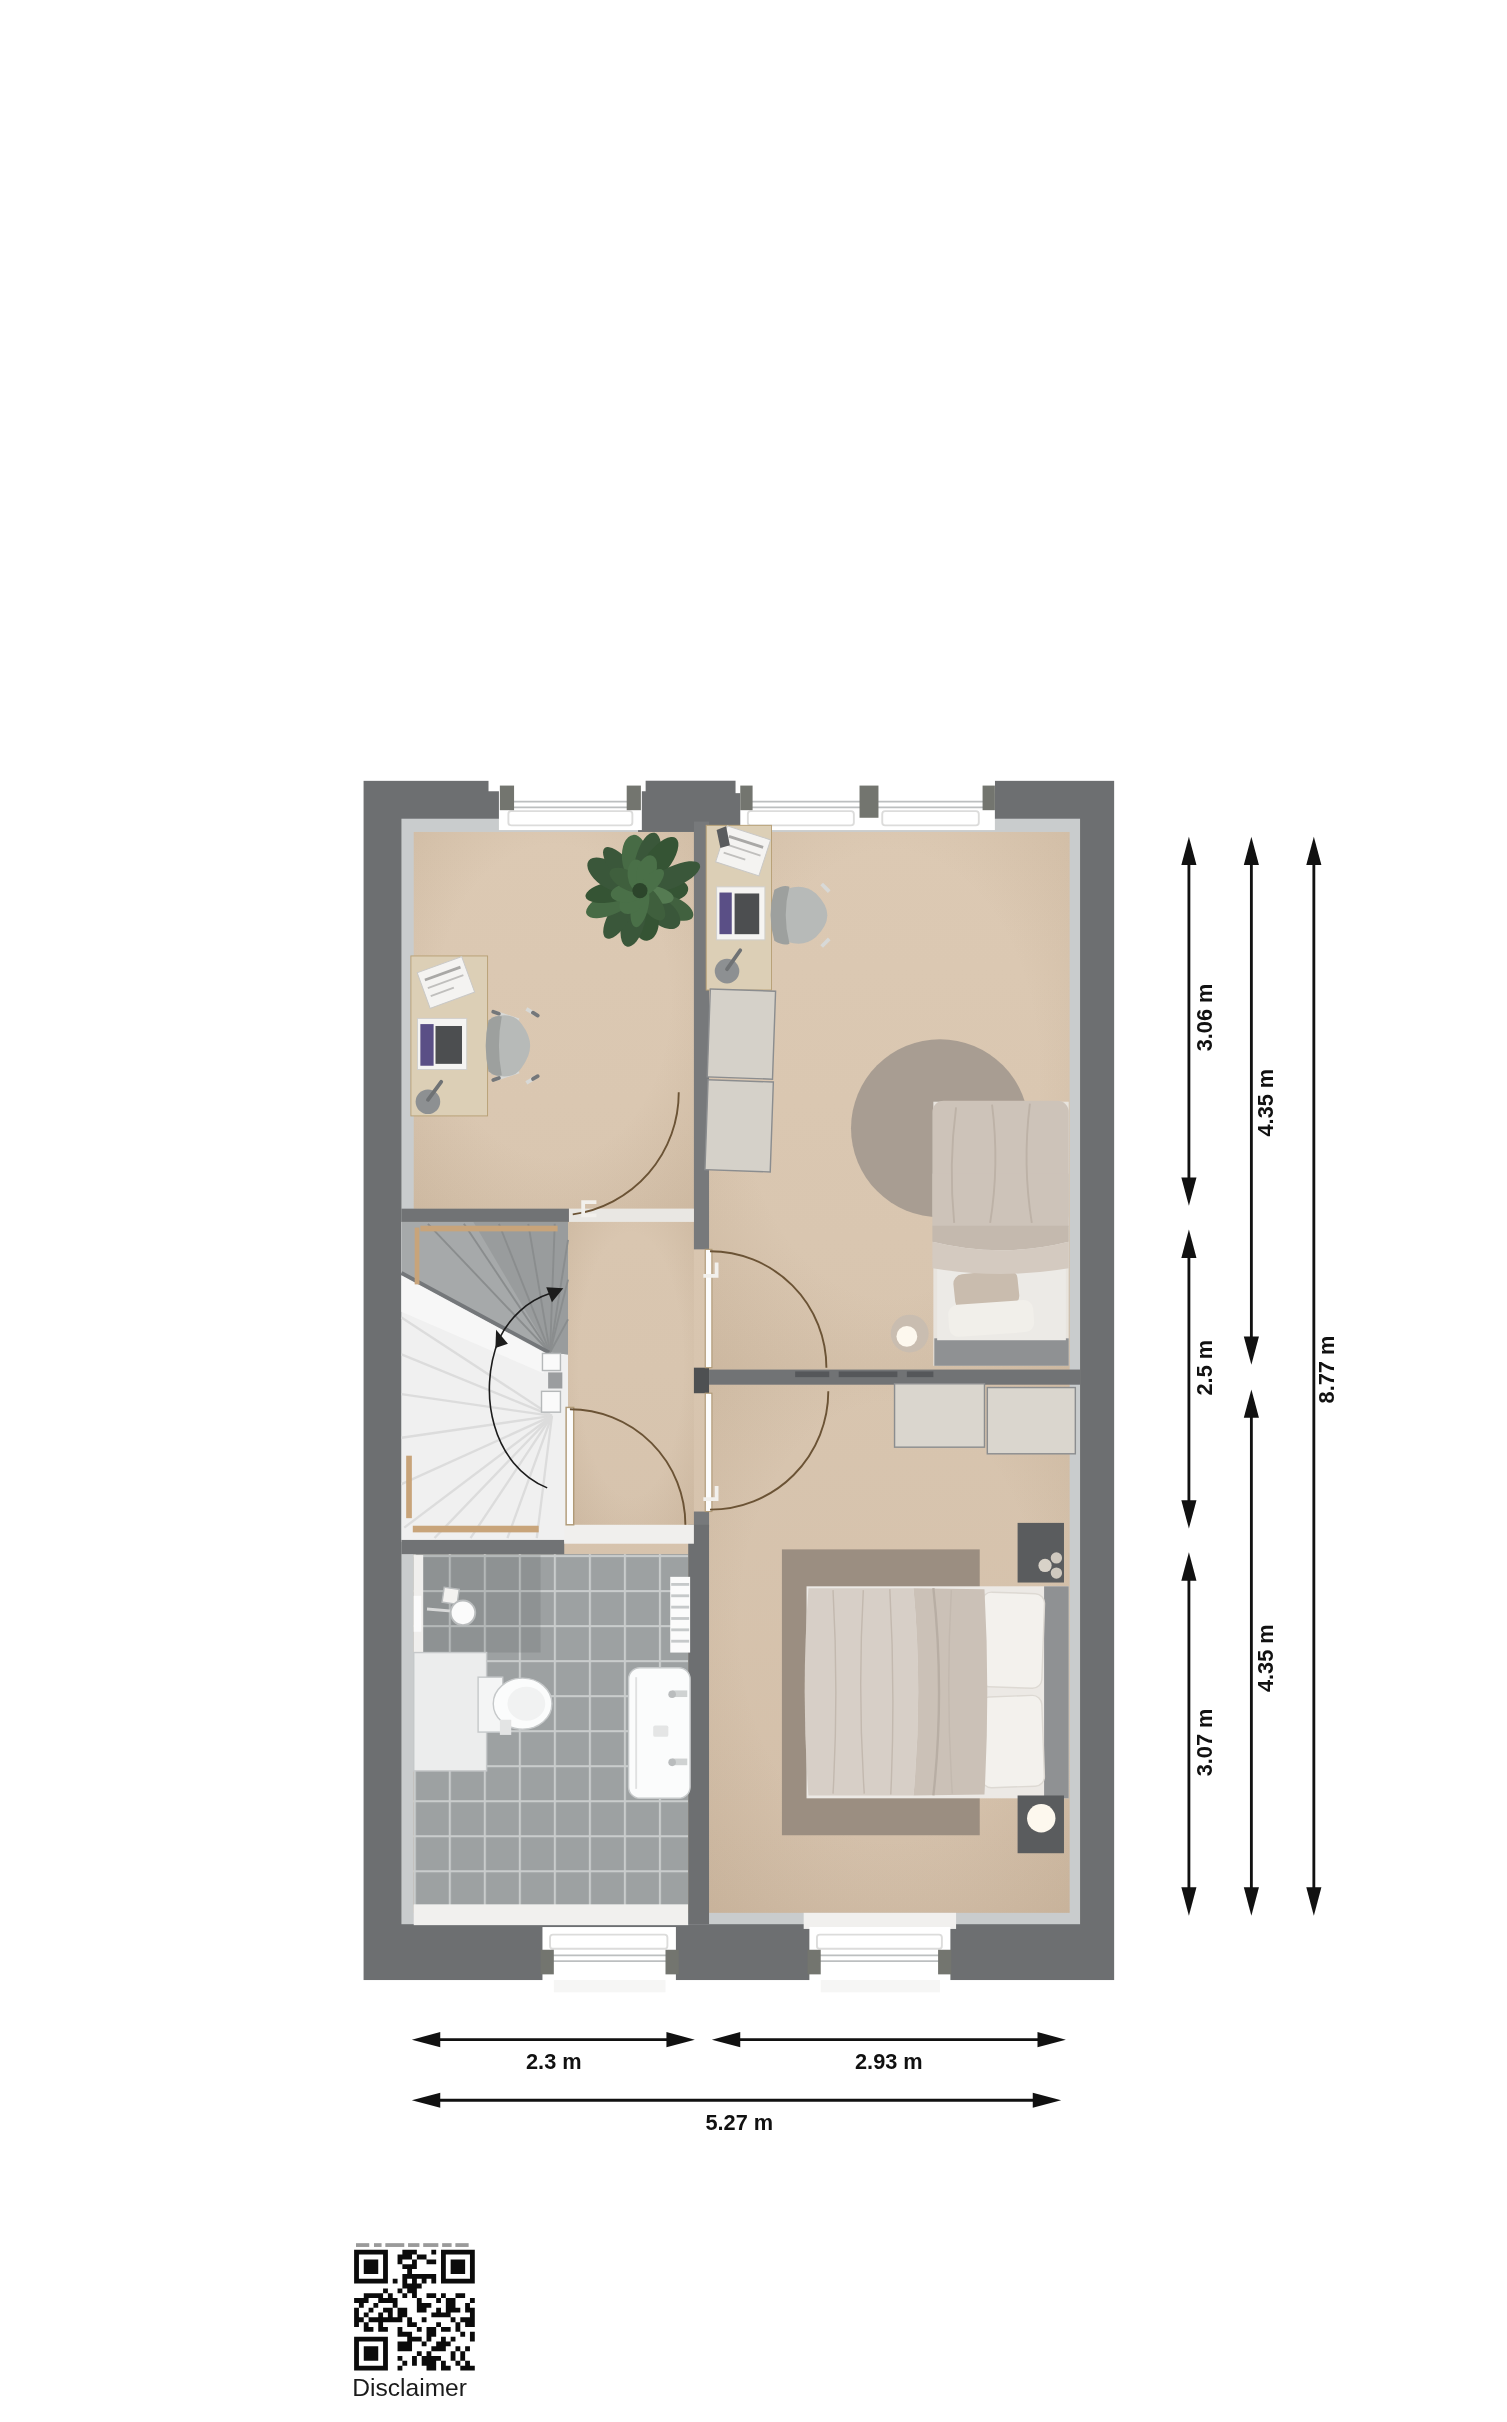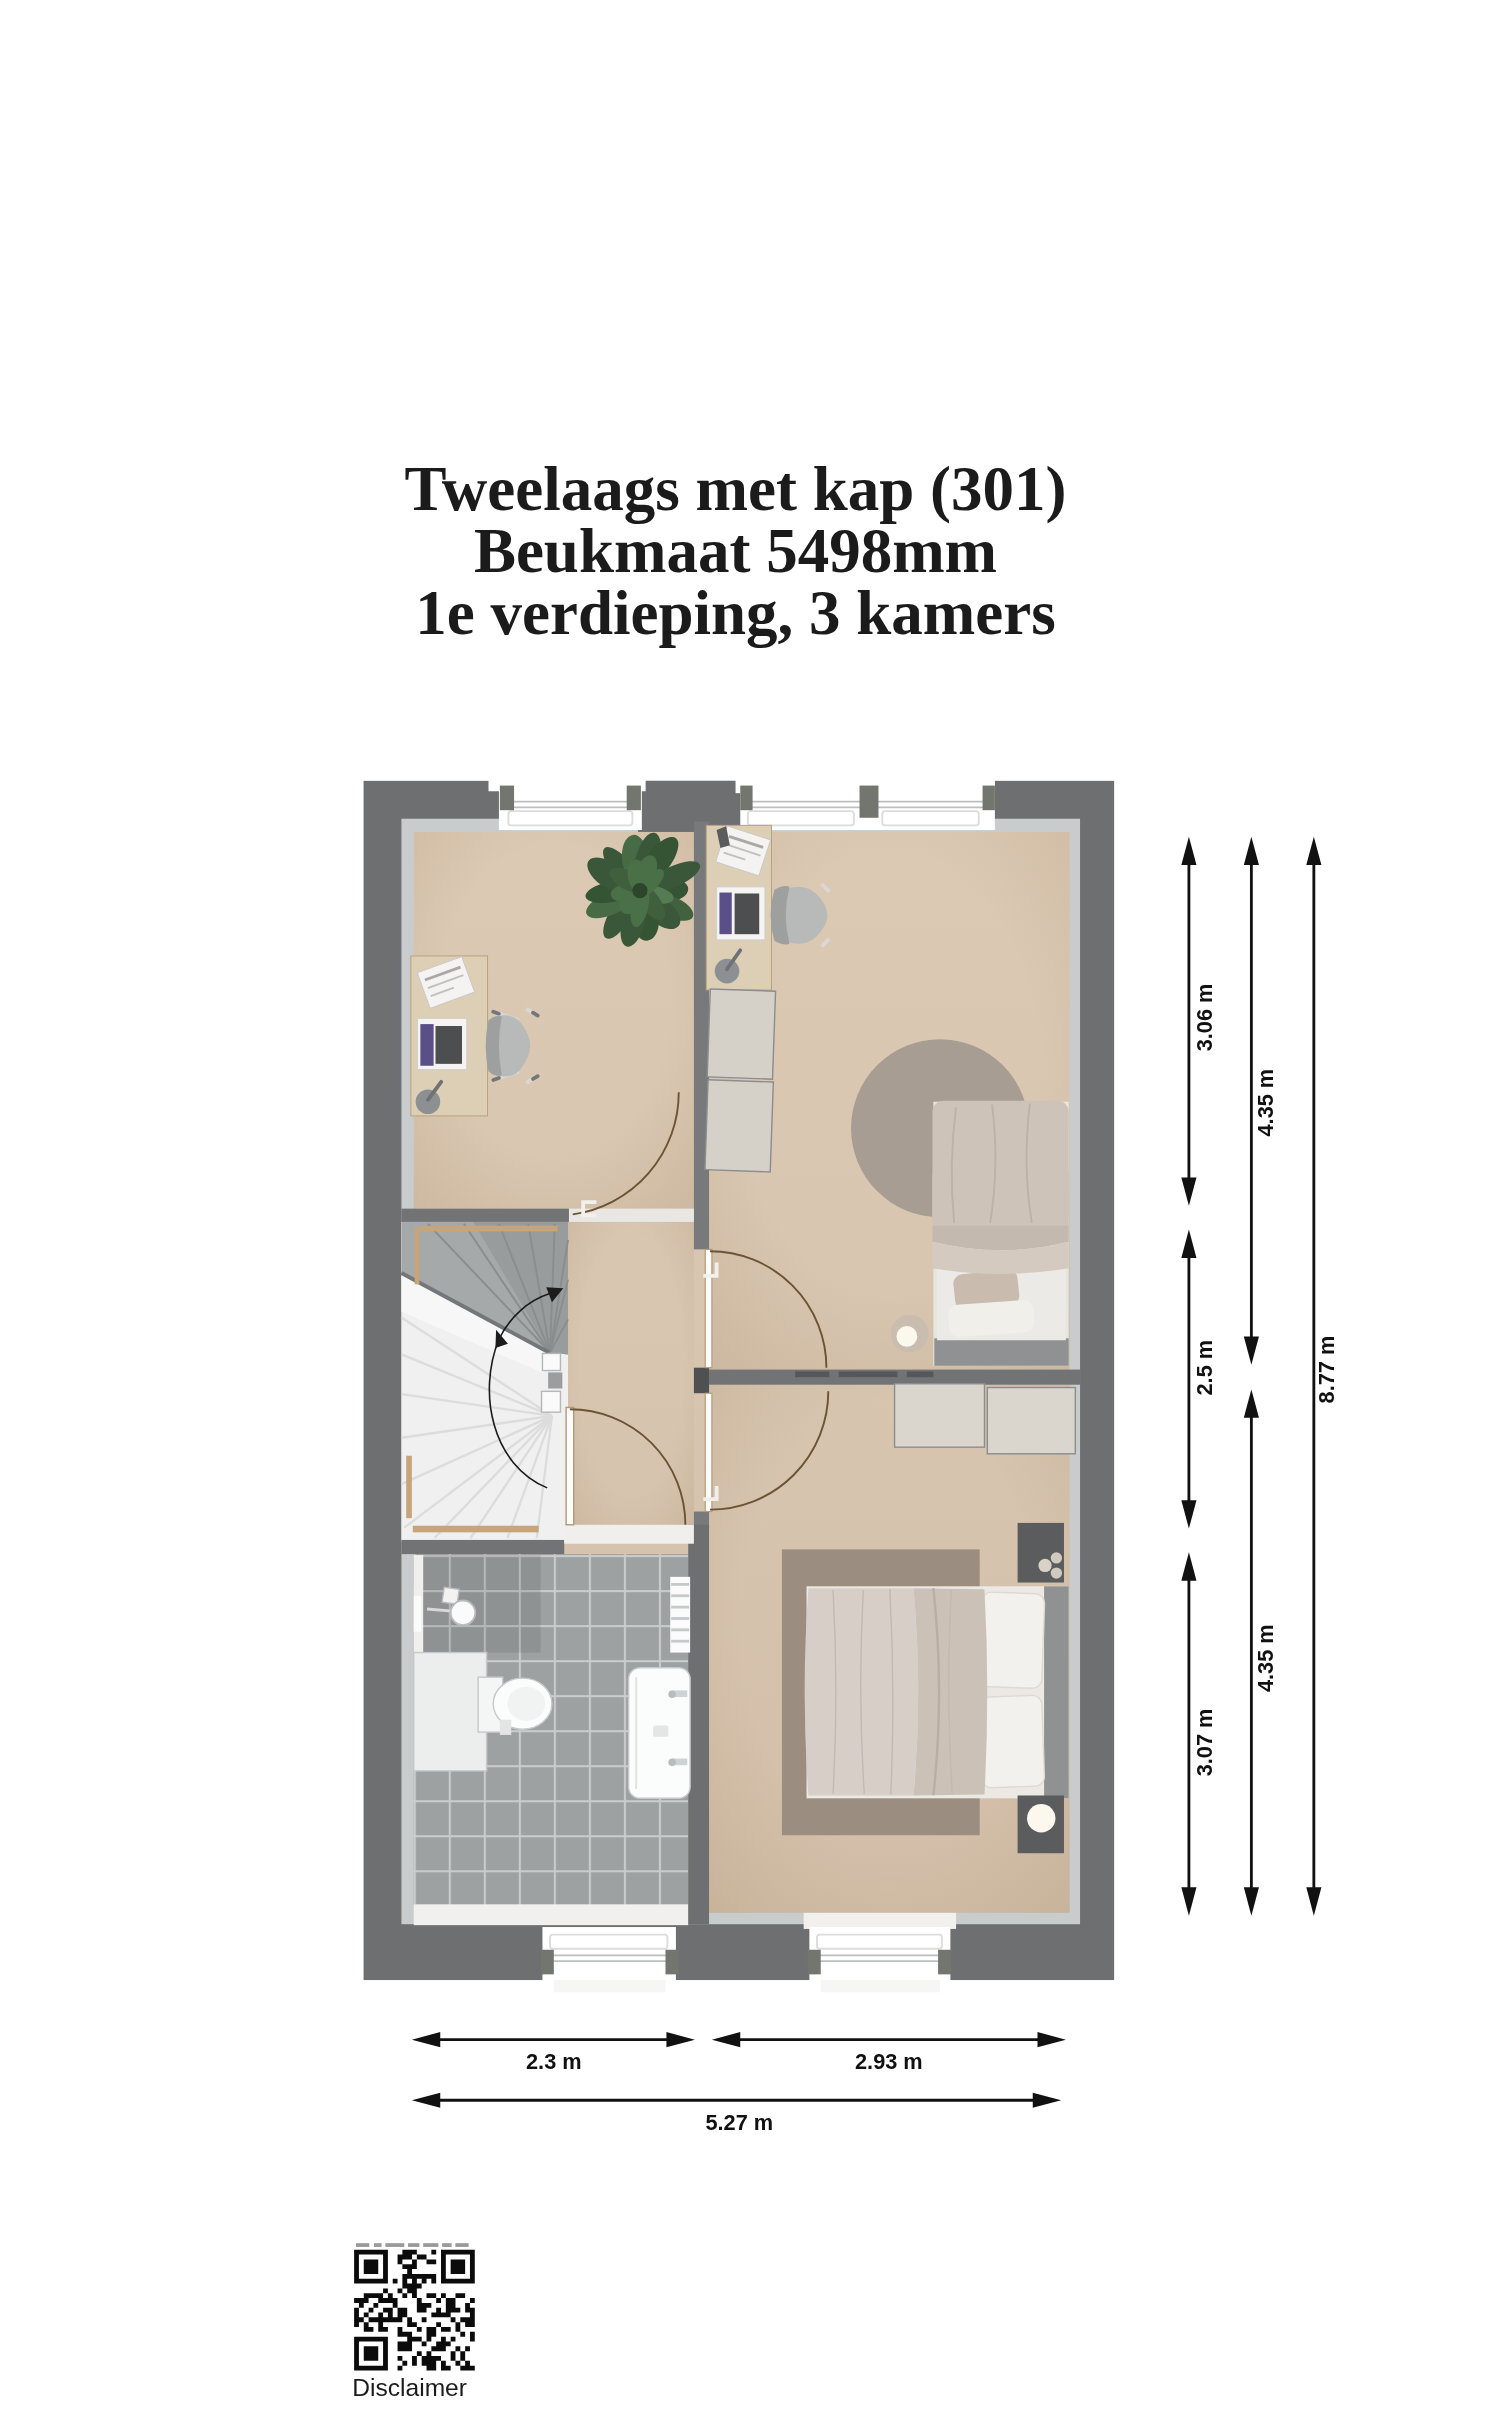--- a/index.html
+++ b/index.html
@@ -6,21 +6,20 @@
   #page{position:relative;width:1508px;height:2423px;background:#ffffff;overflow:hidden;
         font-family:"Liberation Sans", sans-serif;}
   #title{position:absolute;top:458px;left:0;width:1471px;text-align:center;
          font-family:"Liberation Serif", serif;font-weight:bold;color:#1b1b1b;
          font-size:63px;line-height:62px;letter-spacing:0px;}
 </style>
 </head>
 <body>
 <div id="page">
 
-  <div id="title">Tweelaags met kap (301)<br>Beukmaat 5498mm<br>1e verdieping, 3 kamers</div>
   <svg id="plan" width="1508" height="2423" viewBox="0 0 1593 2560" style="position:absolute;left:0;top:0;">
 
   <defs>
     <pattern id="tile" width="37" height="37" patternUnits="userSpaceOnUse" x="437" y="1643">
       <rect width="37" height="37" fill="#9da1a2"></rect>
       <rect width="37" height="2.2" fill="#c9cccc"></rect>
       <rect width="2.2" height="37" fill="#c9cccc"></rect>
     </pattern>
     <pattern id="tiledark" width="37" height="37" patternUnits="userSpaceOnUse" x="437" y="1643">
       <rect width="37" height="37" fill="#8e9293"></rect>

